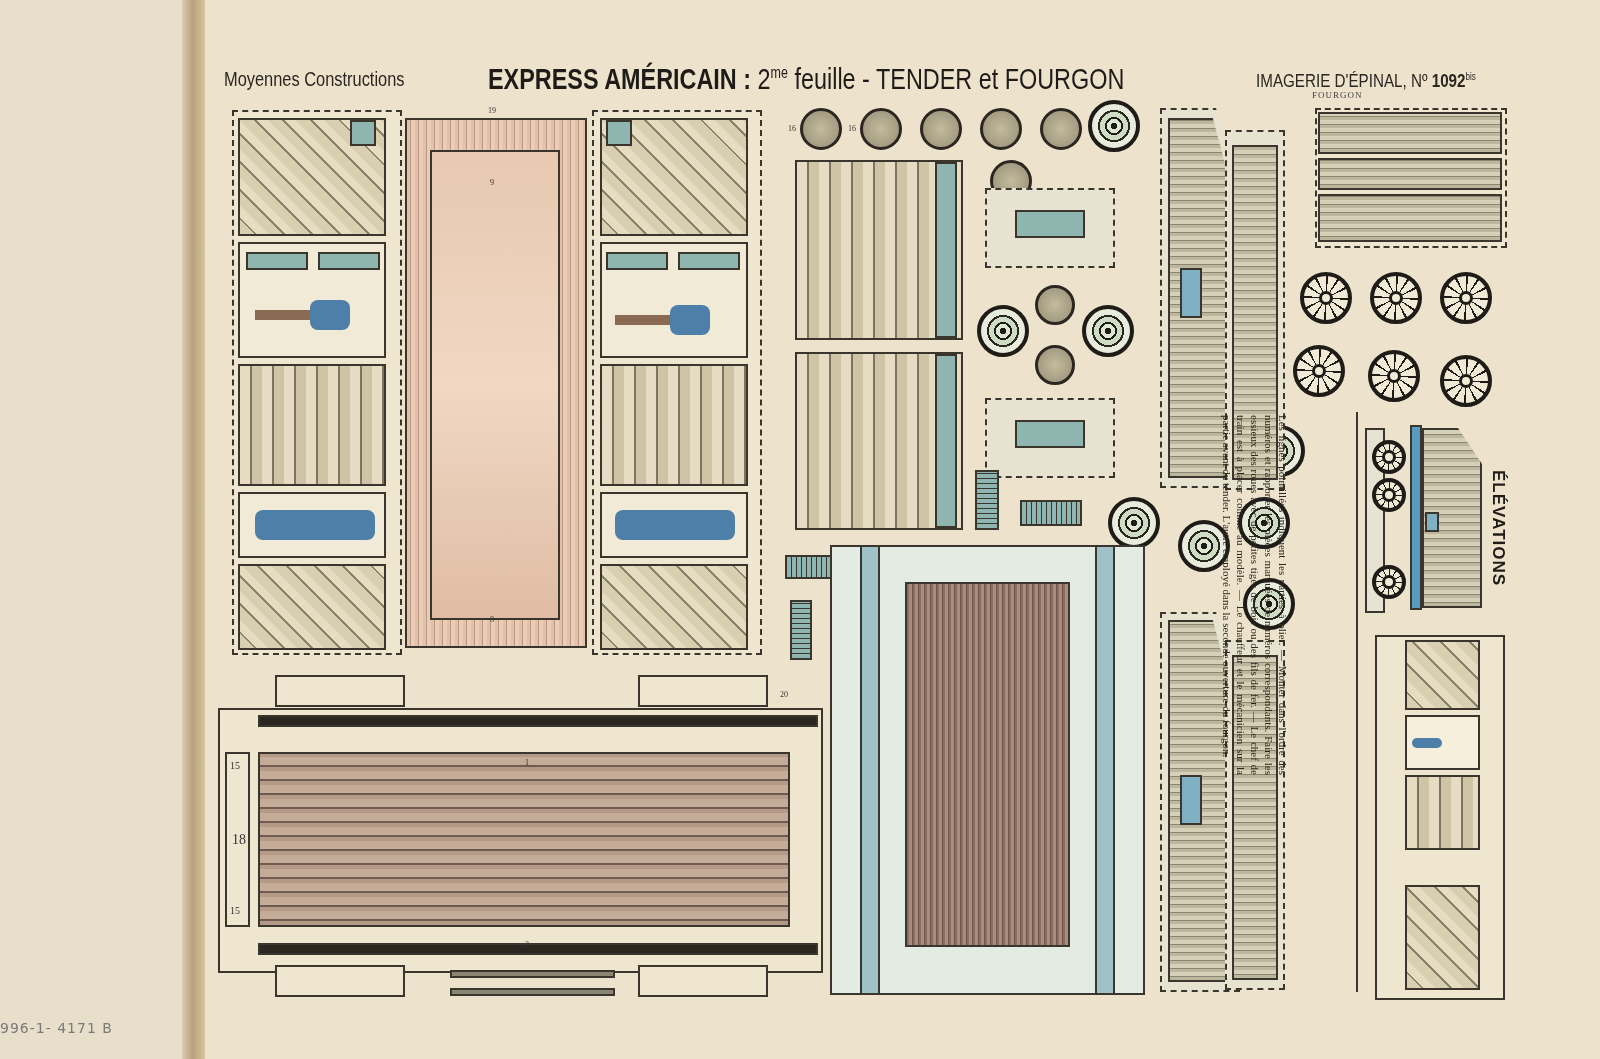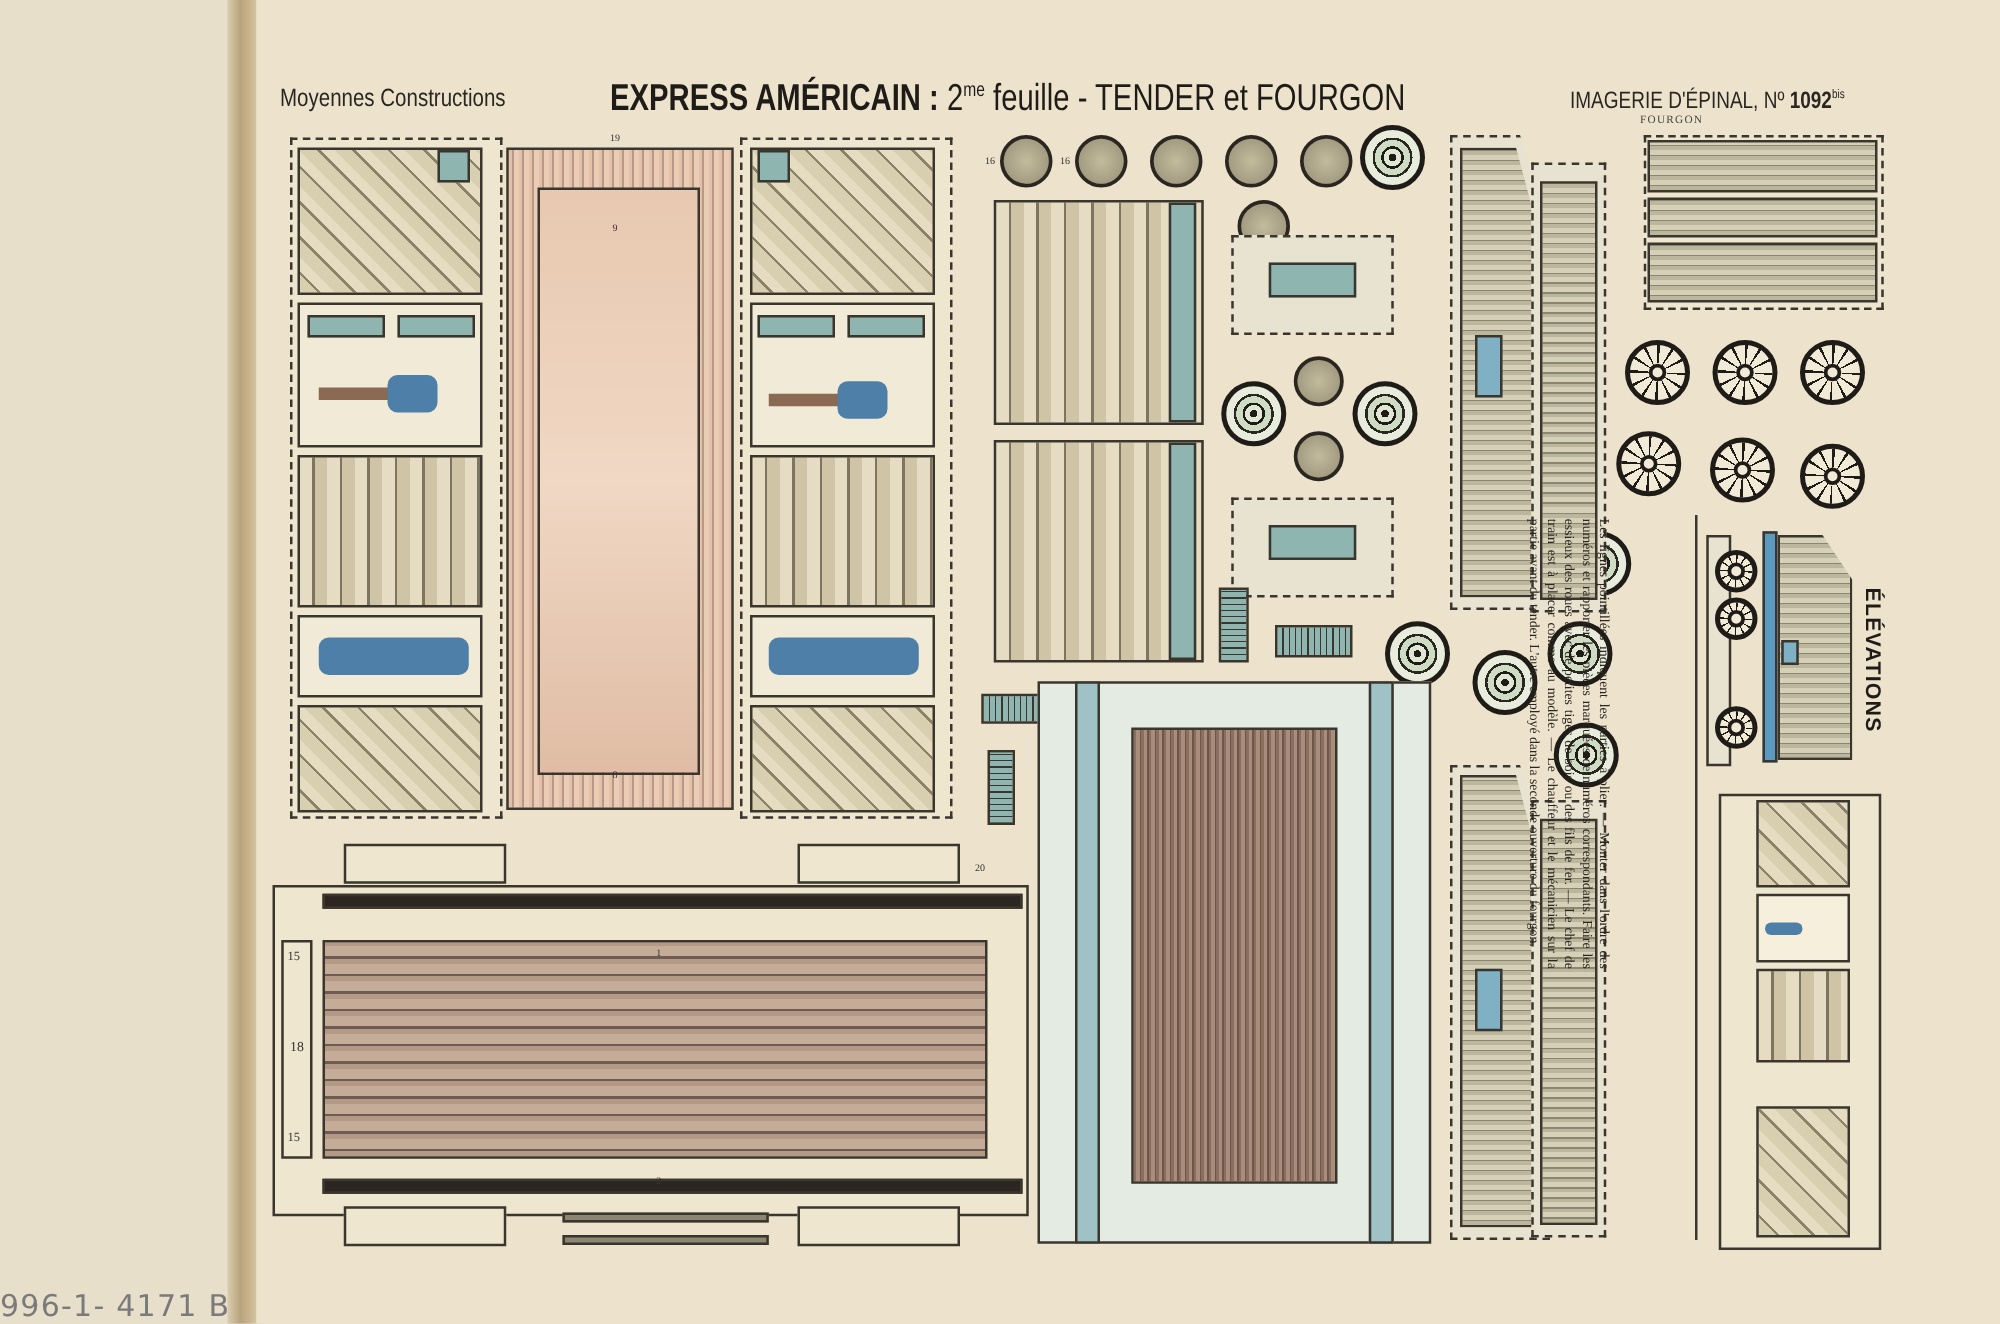--- a/index.html
+++ b/index.html
@@ -1,20 +1,20 @@
 <!DOCTYPE html>
 <html><head>
 <meta charset="utf-8">
 <style>
   html,body{margin:0;padding:0;}
   body{width:1600px;height:1059px;position:relative;overflow:hidden;background:#e9e0cc;font-family:"Liberation Serif",serif;}
   .left-page{position:absolute;left:0;top:0;width:190px;height:1059px;background:#e8dfcb;}
   .gutter{position:absolute;left:182px;top:0;width:30px;height:1059px;background:linear-gradient(90deg,#d9ccae 0%,#b8a37c 35%,#c9b58f 60%,#e6dbc4 100%);}
   .sheet{position:absolute;left:205px;top:0;width:1395px;height:1059px;background:#ede3cd;}
-  .handnote{position:absolute;left:0;top:1020px;font-family:"DejaVu Sans",sans-serif;font-size:24px;color:#7a7a7a;letter-spacing:1px;margin-top:11px;}
+  .handnote{position:absolute;left:0;top:1020px;font-family:"DejaVu Sans",sans-serif;font-size:14px;color:#7a7a7a;letter-spacing:1px;}
   .hdr-left{position:absolute;left:224px;top:68px;font-size:20px;color:#2a2620;font-family:"Liberation Sans",sans-serif;transform:scaleX(.82);transform-origin:left;}
   .hdr-main{position:absolute;left:488px;top:62px;font-size:30px;color:#1f1c18;font-family:"Liberation Sans",sans-serif;white-space:nowrap;transform:scaleX(.78);transform-origin:left;}
   .hdr-main b{font-weight:bold;}
   .hdr-main sup{font-size:16px;}
   .hdr-right{position:absolute;left:1256px;top:70px;font-size:19px;color:#2a2620;font-family:"Liberation Sans",sans-serif;white-space:nowrap;transform:scaleX(.8);transform-origin:left;}
   .hdr-right sup{font-size:10px;}
   .publisher{position:absolute;left:1312px;top:90px;font-size:9px;color:#444;letter-spacing:1px;}
   .piece{position:absolute;border:2px solid #3b362d;box-sizing:border-box;}
   .dashed{border-style:dashed;}
   .wood-diag{background:repeating-linear-gradient(45deg,#d8ceb0 0 10px,#8a836a 10px 12px,#e6dcc2 12px 20px);}
@@ -178,21 +178,21 @@
 <div class="piece wood-v" style="left:1405px;top:775px;width:75px;height:75px;"></div>
 <div class="piece wood-diag" style="left:1405px;top:885px;width:75px;height:105px;"></div>
 
 <div class="piece" style="left:218px;top:708px;width:605px;height:265px;background:#efe6d0;"></div>
 <div class="piece" style="left:258px;top:715px;width:560px;height:12px;background:#2b2720;"></div>
 <div class="piece wood-h" style="left:258px;top:752px;width:532px;height:175px;"></div>
 <div class="piece" style="left:258px;top:943px;width:560px;height:12px;background:#2b2720;"></div>
 <div class="piece" style="left:225px;top:752px;width:25px;height:175px;background:#efe6d0;"></div>
 <div class="num" style="left:230px;top:760px;font-size:10px;">15</div>
 <div class="num" style="left:230px;top:905px;font-size:10px;">15</div>
-<div class="num" style="left:232px;top:832px;font-size:11px;">18</div>
+<div class="num" style="left:232px;top:832px;font-size:14px;">18</div>
 <div class="num" style="left:525px;top:758px;">1</div>
 <div class="num" style="left:525px;top:940px;">2</div>
 <div class="piece" style="left:275px;top:675px;width:130px;height:32px;background:#efe6d0;"></div>
 <div class="piece" style="left:638px;top:675px;width:130px;height:32px;background:#efe6d0;"></div>
 <div class="piece" style="left:275px;top:965px;width:130px;height:32px;background:#efe6d0;"></div>
 <div class="piece" style="left:638px;top:965px;width:130px;height:32px;background:#efe6d0;"></div>
 <div class="piece" style="left:450px;top:970px;width:165px;height:8px;background:#8a8672;"></div>
 <div class="piece" style="left:450px;top:988px;width:165px;height:8px;background:#8a8672;"></div>
 <div class="num" style="left:780px;top:690px;font-family:Liberation Serif, serif;">20</div>
 

